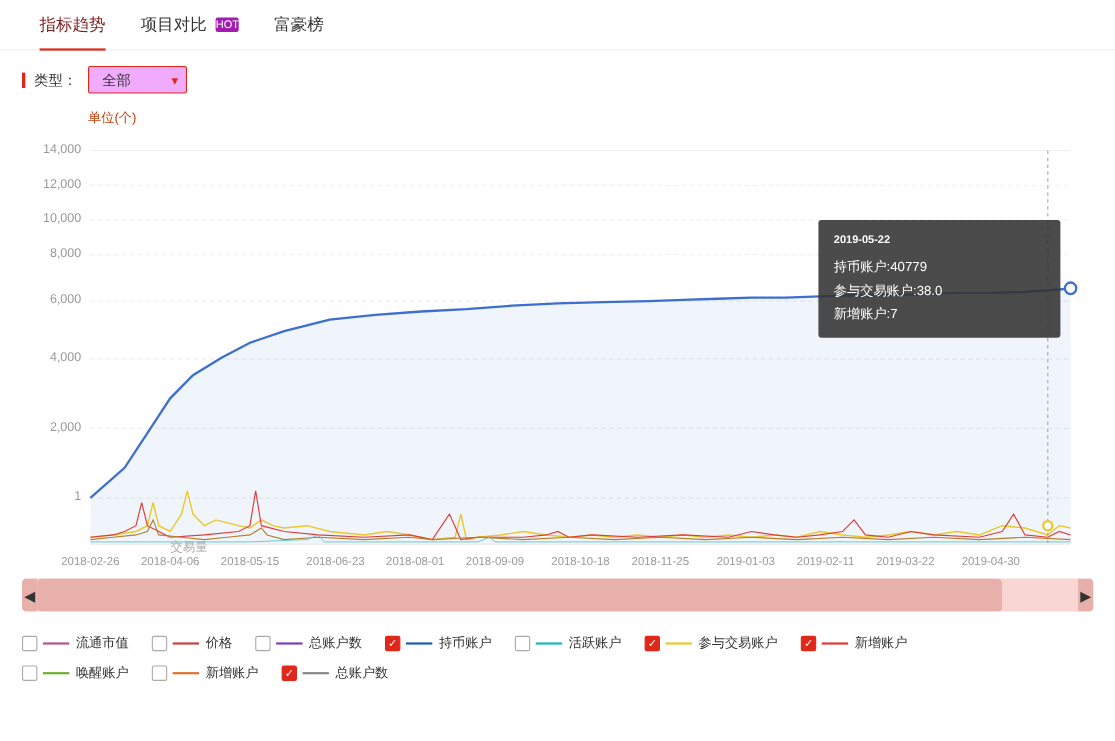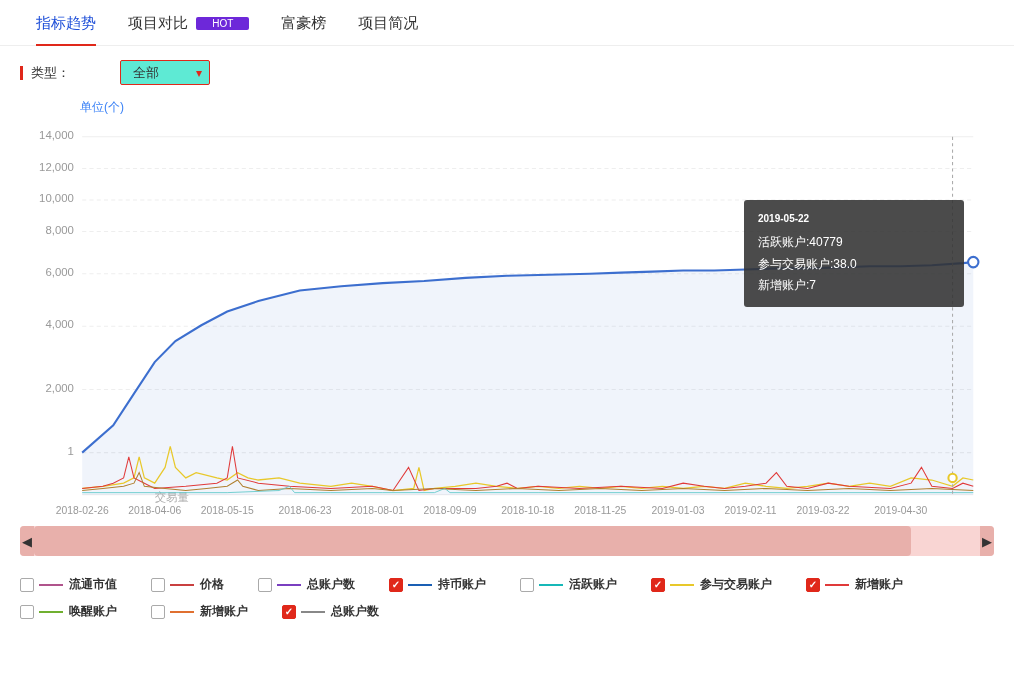--- a/index.html
+++ b/index.html
@@ -1,70 +1,67 @@
 <!DOCTYPE html>
 <html><head>
   <meta charset="utf-8">
   <style>
     * { box-sizing: border-box; margin: 0; padding: 0; }
     body { font-family: "Microsoft YaHei", "PingFang SC", Arial, sans-serif; font-size: 13px; background: #fff; color: #333; }
 
     .top-nav { display: flex; align-items: center; border-bottom: 1px solid #eee; padding: 0 20px; height: 46px; }
     .nav-item { padding: 0 16px; height: 46px; line-height: 46px; cursor: pointer; font-size: 15px; color: #333; position: relative; }
-    .nav-item.active { color: #1d4ed8; }
+    .nav-item.active { color: #7f1d1d; }
     .nav-item.active::after { content: ''; position: absolute; bottom: 0; left: 16px; right: 16px; height: 2px; background: #e0281a; }
-    .nav-badge { background: #6d28d9; color: #fff; font-size: 10px; padding: 1px 16px; border-radius: 2px; margin-left: 4px; vertical-align: middle; }
-
-    .filter-bar { display: flex; align-items: center; padding: 14px 20px; gap: 40px; }
+    .nav-badge { background: #a21caf; color: #fff; font-size: 10px; padding: 1px 0; border-radius: 2px; margin-left: 4px; vertical-align: middle; }
+
+    .filter-bar { display: flex; align-items: center; padding: 14px 20px; }
     .filter-label { font-size: 13px; color: #333; margin-right: 10px; }
     .filter-label::before { content: ''; display: inline-block; width: 3px; height: 14px; background: #e0281a; margin-right: 8px; vertical-align: middle; }
-    .filter-select { border: 1px solid #e0281a; border-radius: 2px; padding: 4px 28px 4px 12px; font-size: 13px; color: #333; cursor: pointer; appearance: none; background: #5eead4; position: relative; min-width: 90px; }
+    .filter-select { border: 1px solid #e0281a; border-radius: 2px; padding: 4px 28px 4px 12px; font-size: 13px; color: #333; cursor: pointer; appearance: none; background: #f0abfc; position: relative; min-width: 90px; }
     .select-wrapper { position: relative; display: inline-block; }
     .select-wrapper::after { content: '▾'; position: absolute; right: 8px; top: 50%; transform: translateY(-50%); color: #e0281a; pointer-events: none; font-size: 12px; }
 
     .chart-container { padding: 0 20px; position: relative; }
-    .chart-title { font-size: 12px; color: #3b82f6; margin-bottom: 4px; padding-left: 60px; }
+    .chart-title { font-size: 12px; color: #c2410c; margin-bottom: 4px; padding-left: 60px; }
     .chart-area { position: relative; width: 100%; height: 400px; }
 
     svg.main-chart { width: 100%; height: 100%; }
 
     .tooltip-box { position: absolute; background: rgba(50,50,50,0.88); color: #fff; border-radius: 3px; padding: 10px 14px; font-size: 12px; line-height: 1.8; pointer-events: none; }
     .tooltip-box .tt-date { font-size: 10px; font-weight: bold; margin-bottom: 4px; }
 
     .scrollbar-container { margin: 0 20px; height: 30px; background: #f9d5d3; border-radius: 4px; position: relative; display: flex; align-items: center; overflow: hidden; }
     .scrollbar-thumb { background: #e8b0ab; height: 100%; width: 90%; border-radius: 4px; position: absolute; left: 14px; }
     .scroll-arrow { width: 14px; height: 100%; background: #e8b0ab; display: flex; align-items: center; justify-content: center; cursor: pointer; z-index: 2; flex-shrink: 0; }
     .scroll-arrow.left { position: absolute; left: 0; }
     .scroll-arrow.right { position: absolute; right: 0; }
 
     .legend-area { padding: 14px 20px 8px; }
-    .legend-row { display: flex; align-items: center; flex-wrap: wrap; margin-bottom: 10px; gap: 16px; font-weight: bold; }
+    .legend-row { display: flex; align-items: center; flex-wrap: wrap; margin-bottom: 10px; gap: 3px; }
     .legend-item { display: flex; align-items: center; margin-right: 18px; cursor: pointer; }
     .legend-check { width: 14px; height: 14px; border: 1px solid #aaa; border-radius: 2px; margin-right: 5px; display: flex; align-items: center; justify-content: center; flex-shrink: 0; }
     .legend-check.checked { background: #e0281a; border-color: #e0281a; }
     .legend-check.checked::after { content: '✓'; color: #fff; font-size: 10px; }
     .legend-line { width: 24px; height: 2px; margin-right: 6px; flex-shrink: 0; }
     .legend-label { font-size: 12px; color: #333; white-space: nowrap; }
   </style>
 </head>
 <body>
 
 <nav class="top-nav">
   <div class="nav-item active">
     <span>指标趋势</span>
   </div>
   <div class="nav-item">
     <span>项目对比</span>
     <span class="nav-badge">HOT</span>
   </div>
   <div class="nav-item">
     <span>富豪榜</span>
-  </div>
-  <div class="nav-item">
-    <span>项目简况</span>
   </div>
 </nav>
 
 <div class="filter-bar">
   <span class="filter-label">类型：</span>
   <div class="select-wrapper">
     <select class="filter-select">
       <option>全部</option>
       <option>主流</option>
       <option>平台</option>
@@ -130,21 +127,21 @@
       <text x="850" y="374" text-anchor="middle" font-size="10" fill="#999">2019-04-30</text>
 
       <line x1="900" y1="16" x2="900" y2="356" stroke="#aaa" stroke-width="1" stroke-dasharray="3,3"></line>
 
       <circle cx="900" cy="340" r="4" fill="#fff" stroke="#e8c82a" stroke-width="2"></circle>
     </svg>
 
     
     <div class="tooltip-box" style="right: 30px; top: 80px; min-width: 220px;">
       <div class="tt-date">2019-05-22</div>
-      <div>活跃账户:40779</div>
+      <div>持币账户:40779</div>
       <div>参与交易账户:38.0</div>
       <div>新增账户:7</div>
     </div>
   </div>
 </div>
 
 <div class="scrollbar-container" style="margin: 6px 20px;">
   <div class="scroll-arrow left">◀</div>
   <div class="scrollbar-thumb"></div>
   <div class="scroll-arrow right">▶</div>

